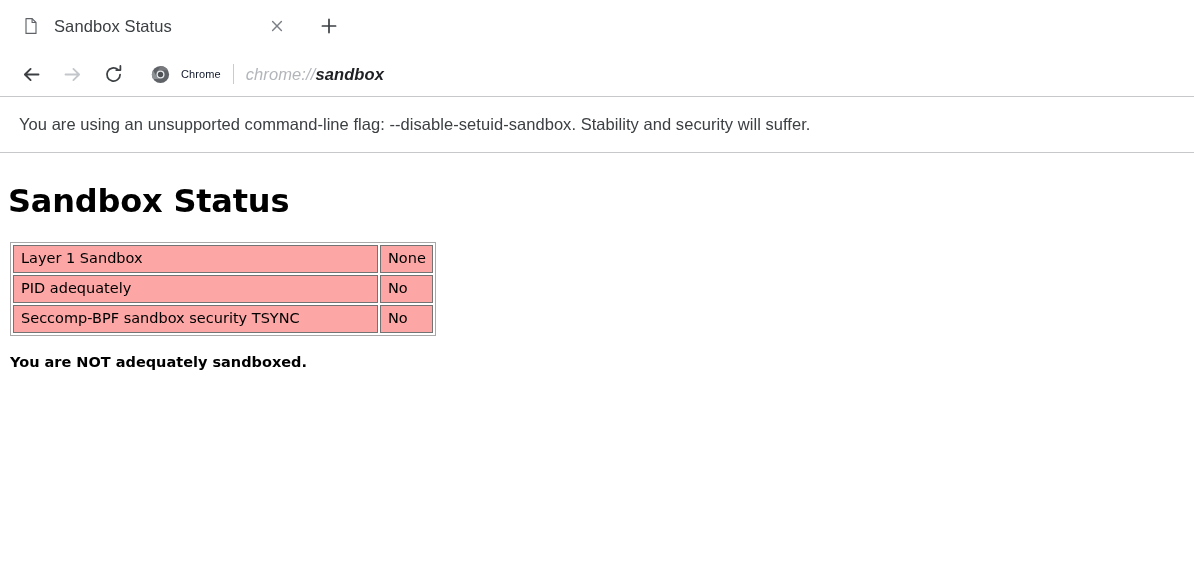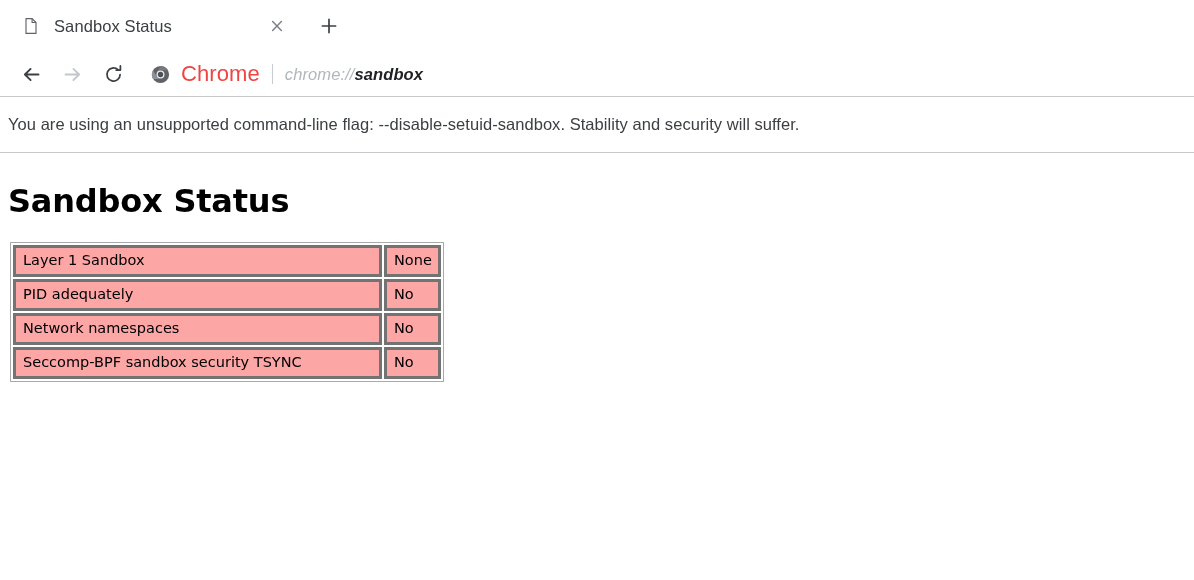--- a/index.html
+++ b/index.html
@@ -112,22 +112,22 @@
 
   .chrome-logo {
     width: 19px;
     height: 19px;
     margin-right: 11px;
     flex: 0 0 auto;
     display: block;
   }
 
   .omnibox-chip {
-    font-size: 22px;
-    color: #ef4444;
+    font-size: 11px;
+    color: #0f172a;
     white-space: nowrap;
     letter-spacing: 0.1px;
   }
 
   .omnibox-sep {
     width: 1px;
     height: 20px;
     background: #c8ccd0;
     margin: 0 12px;
     flex: 0 0 auto;
@@ -142,21 +142,21 @@
   .url-scheme { color: #b2b6bb; }
   .url-host   { color: #202124; font-weight: 600; }
 
   
   .infobar {
     height: 57px;
     border-top: 1px solid #c6c8ca;
     border-bottom: 1px solid #c6c8ca;
     display: flex;
     align-items: center;
-    padding-left: 8px;
+    padding-left: 19px;
     background: #ffffff;
     flex: 0 0 auto;
     box-sizing: border-box;
   }
   .infobar-text {
     font-size: 16.5px;
     color: #3c4043;
     letter-spacing: 0.05px;
     white-space: nowrap;
   }
@@ -183,21 +183,21 @@
     border-collapse: separate;
     border-spacing: 2px;
     border: 1px solid #a9a9a9;
     background: #ffffff;
     margin: 0 0 0 2px;
     font-size: 0;
   }
 
   table.status-table td {
     background: #fca6a6;
-    border: 3px solid #737373;
+    border: 1px solid #737373;
     font-family: "DejaVu Sans", sans-serif;
     font-size: 14.5px;
     color: #000;
     padding: 4px 6px 5px 7px;
     line-height: 17px;
     white-space: nowrap;
   }
 
   table.status-table td.label { width: 350px; }
   table.status-table td.value { width: 38px; }
@@ -299,25 +299,22 @@
       <tbody>
         <tr>
           <td class="label">Layer 1 Sandbox</td>
           <td class="value">None</td>
         </tr>
         <tr>
           <td class="label">PID adequately</td>
           <td class="value">No</td>
         </tr>
         <tr>
-          <td class="label">Network namespaces</td>
-          <td class="value">No</td>
-        </tr>
-        <tr>
           <td class="label">Seccomp-BPF sandbox security TSYNC</td>
           <td class="value">No</td>
         </tr>
       </tbody>
     </table>
 
+    <p class="verdict">You are NOT adequately sandboxed.</p>
 
   </div>
 </div>
 
 </body></html>

